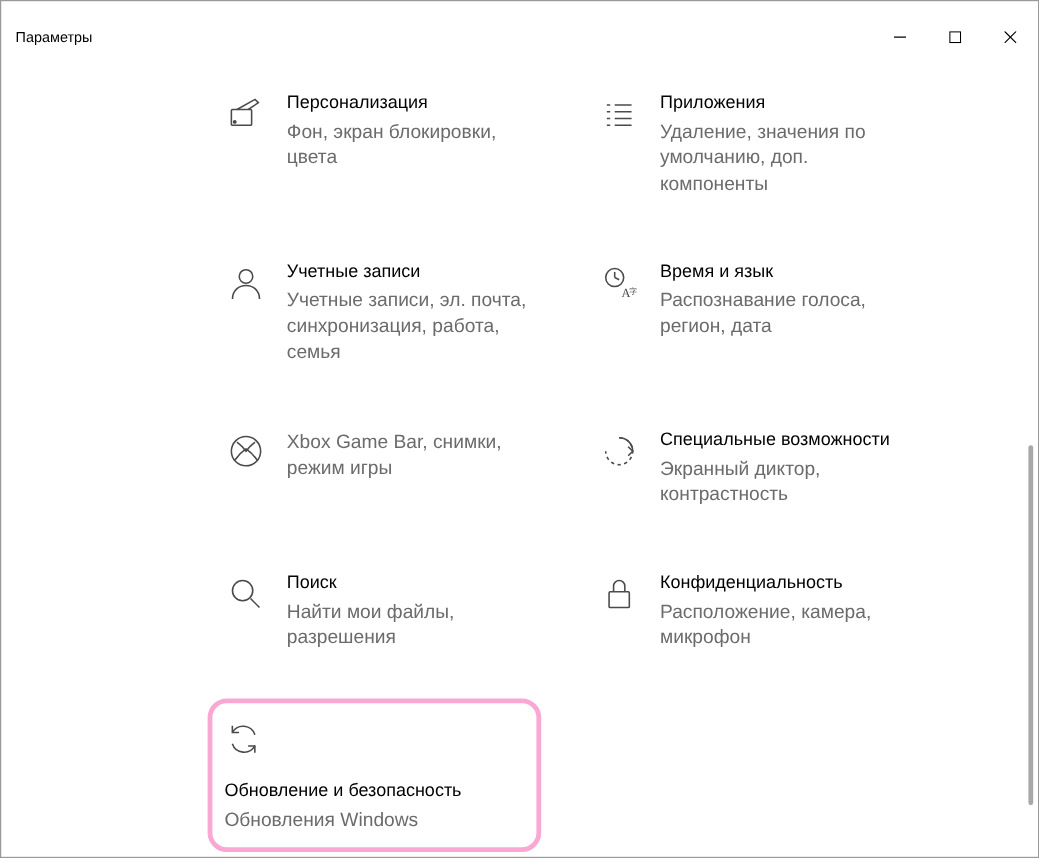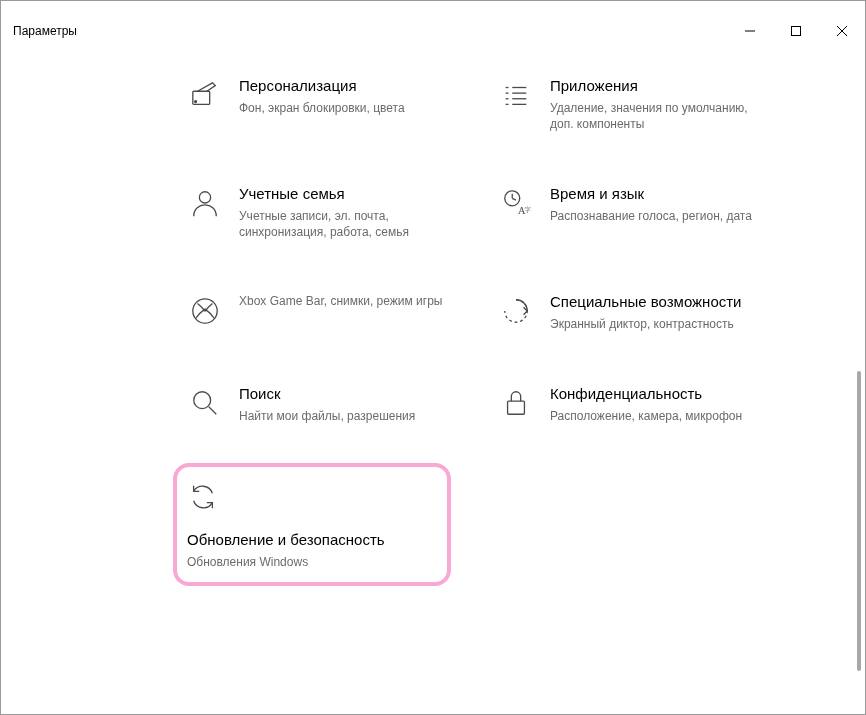--- a/index.html
+++ b/index.html
@@ -65,21 +65,21 @@
   }
   .tile-icon svg { width: 30px; height: 30px; stroke: currentColor; fill: none; stroke-width: 1.4; }
   .tile-text { flex: 1; }
   .tile-title {
     font-size: 15px;
     color: #000;
     margin-bottom: 4px;
     line-height: 1.25;
   }
   .tile-desc {
-    font-size: 12px;
+    font-size: 16px;
     color: #6b6b6b;
     line-height: 1.35;
   }
   .highlighted {
     border: 4px solid #f9a8d4;
     border-radius: 16px;
     padding: 12px 10px;
     margin-left: -8px;
     margin-top: -8px;
     flex-direction: column;
@@ -156,21 +156,21 @@
     </div>
 
     <div class="tile">
       <div class="tile-icon">
         <svg viewBox="0 0 32 32">
             <circle cx="16" cy="10" r="6"></circle>
             <path d="M4 30 C4 22 10 18 16 18 C22 18 28 22 28 30"></path>
           </svg>
       </div>
       <div class="tile-text">
-        <div class="tile-title">Учетные семья</div>
+        <div class="tile-title">Учетные записи</div>
         <div class="tile-desc">Учетные записи, эл. почта, синхронизация, работа, семья</div>
       </div>
     </div>
 
     <div class="tile">
       <div class="tile-icon">
         <svg viewBox="0 0 32 32">
             <circle cx="12" cy="11" r="8"></circle>
             <line x1="12" y1="6" x2="12" y2="11"></line>
             <line x1="12" y1="11" x2="16" y2="13"></line>

